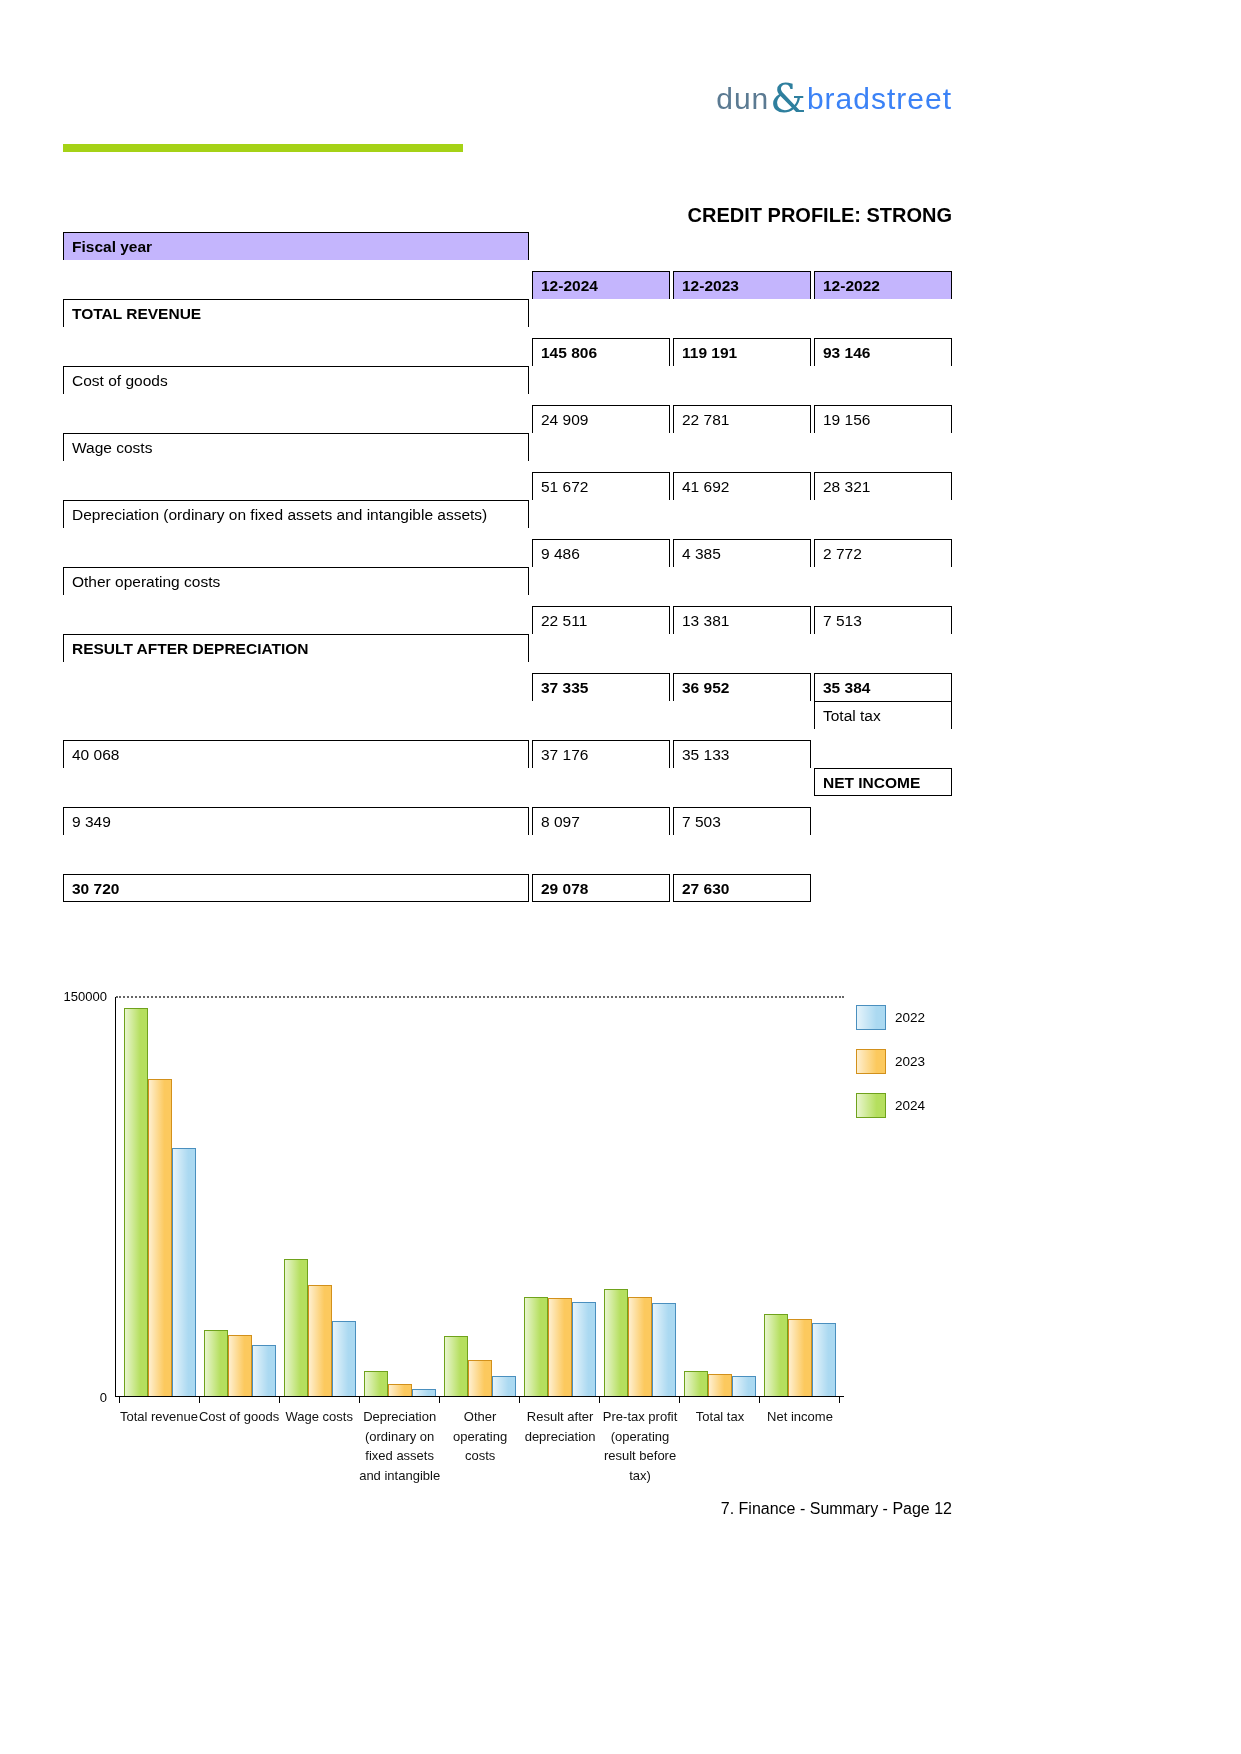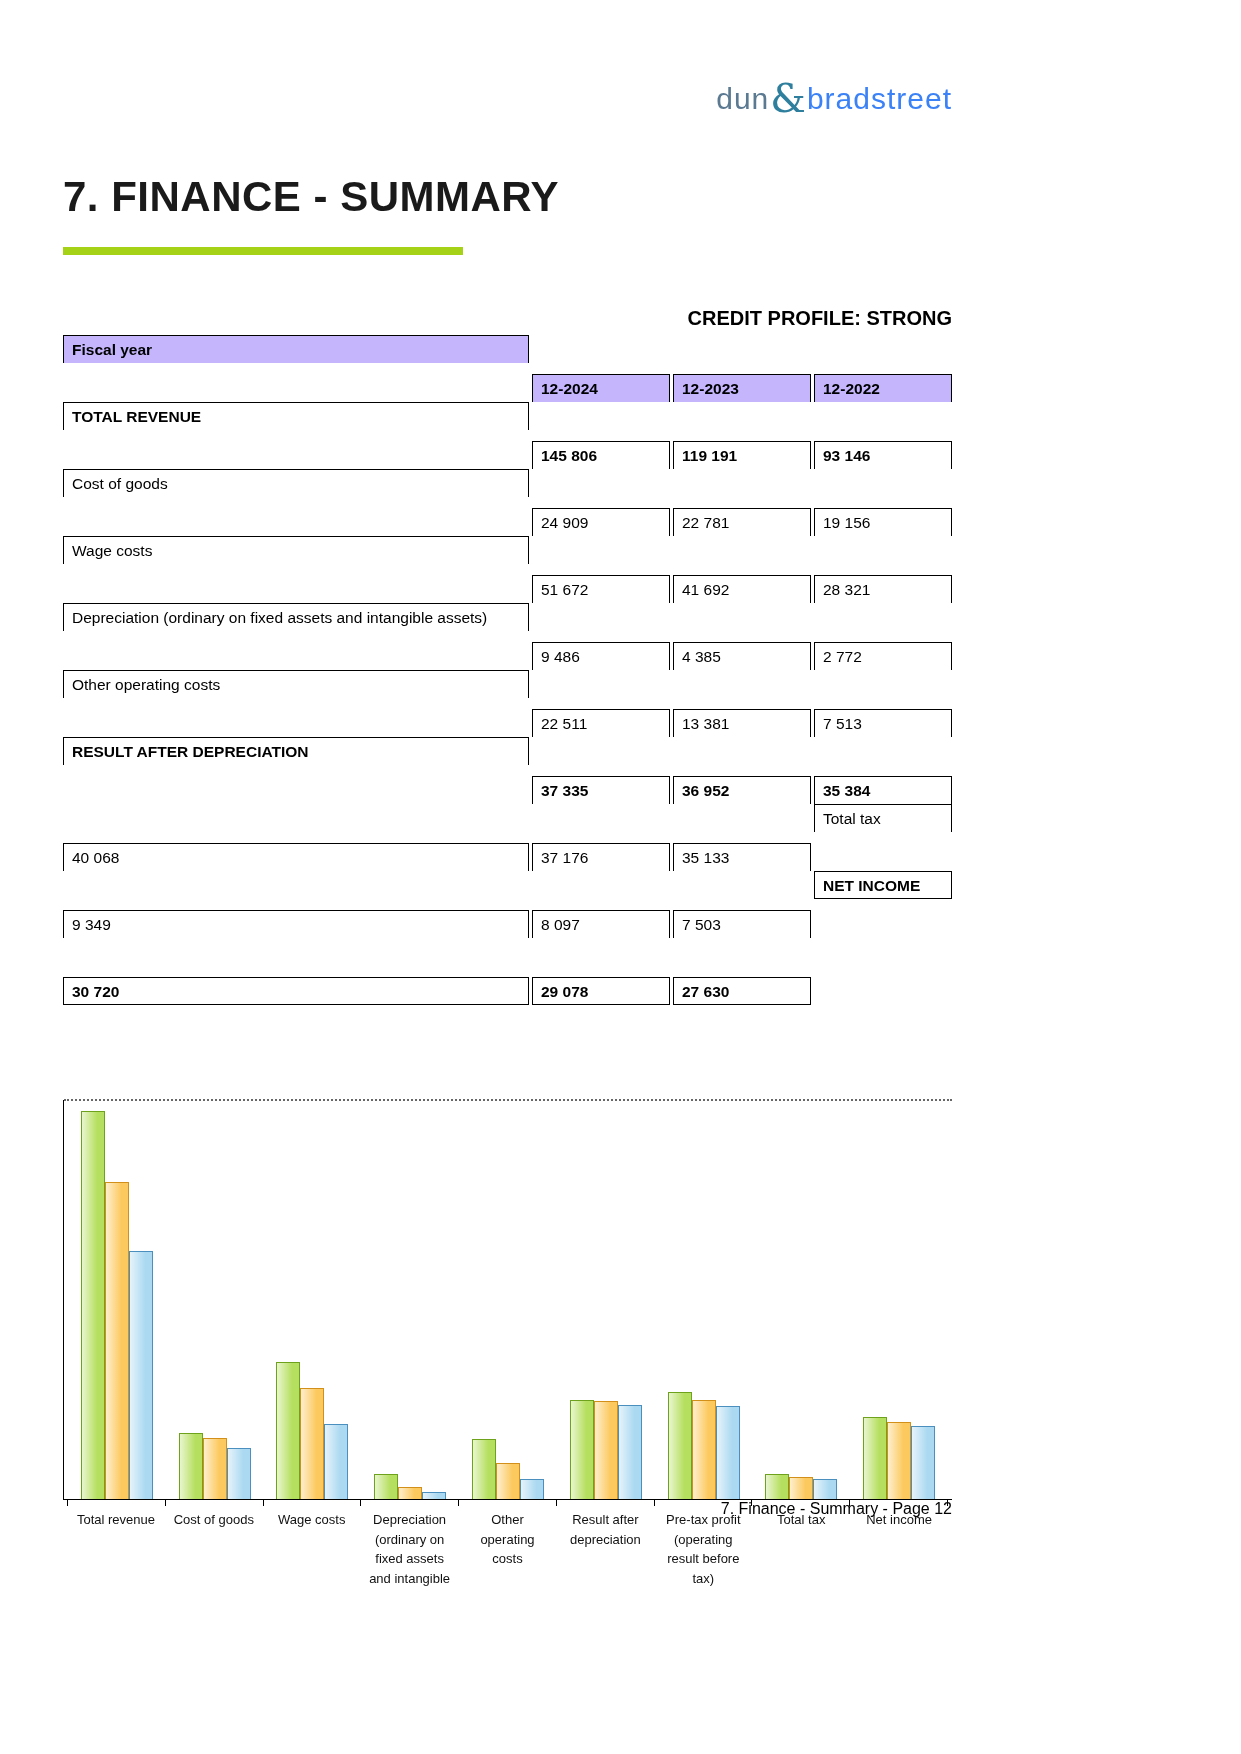--- a/index.html
+++ b/index.html
@@ -96,21 +96,20 @@
 </head>
 <body>
 
 <div class="page">
   <div class="content">
 
     <div class="logo">
       <span class="logo-dun" style="color: rgb(91, 122, 146);">dun</span><span class="logo-amp" style="color: rgb(46, 127, 158);">&amp;</span><span class="logo-brad" style="color: #3b82f6;">bradstreet</span>
     </div>
 
-    <h1 class="title">7. FINANCE - SUMMARY</h1>
     <div class="title-underline" style="background: rgb(165, 210, 22);"></div>
 
     <div class="credit">CREDIT PROFILE: STRONG</div>
 
 
     <div class="table" id="result-table">
         <div class="cell head">Fiscal year</div>
         <div class="cell head num">12-2024</div>
         <div class="cell head num">12-2023</div>
         <div class="cell head num">12-2022</div>
@@ -145,20 +144,24 @@
         <div class="cell num">9 349</div>
         <div class="cell num">8 097</div>
         <div class="cell num">7 503</div>
         <div class="cell bold">NET INCOME</div>
         <div class="cell num bold">30 720</div>
         <div class="cell num bold">29 078</div>
         <div class="cell num bold">27 630</div>
       </div>
 
     <div class="chart">
+      <div class="yaxis">
+        <div class="ytick ytop">150000</div>
+        <div class="ytick ybottom">0</div>
+      </div>
       <div class="plot-wrap">
         <div class="plot">
           <div class="gridline-top"></div>
           <div class="groups" id="chart-groups">
               <div class="chart-group">
                 <div class="bar" style="height: 97.204%; background-color: rgb(181, 223, 94); border-color: rgb(111, 162, 28);"></div>
                 <div class="bar" style="height: 79.4607%; background-color: rgb(252, 201, 94); border-color: rgb(210, 144, 27);"></div>
                 <div class="bar" style="height: 62.0973%; background-color: rgb(171, 217, 241); border-color: rgb(74, 143, 190);"></div>
               </div>
               <div class="chart-group">
@@ -246,18 +249,32 @@
               <div>tax)</div>
             </div>
             <div class="xlabel">
               <div>Total tax</div>
             </div>
             <div class="xlabel">
               <div>Net income</div>
             </div>
           </div>
       </div>
+      <div class="legend" id="chart-legend">
+          <div class="legend-item">
+            <div class="legend-box" style="background-color: rgb(171, 217, 241); border-color: rgb(74, 143, 190);"></div>
+            <span>2022</span>
+          </div>
+          <div class="legend-item">
+            <div class="legend-box" style="background-color: rgb(252, 201, 94); border-color: rgb(210, 144, 27);"></div>
+            <span>2023</span>
+          </div>
+          <div class="legend-item">
+            <div class="legend-box" style="background-color: rgb(181, 223, 94); border-color: rgb(111, 162, 28);"></div>
+            <span>2024</span>
+          </div>
+        </div>
     </div>
 
   </div>
 
   <div class="footer">7. Finance - Summary - Page 12</div>
 </div>
 
 </body></html>

